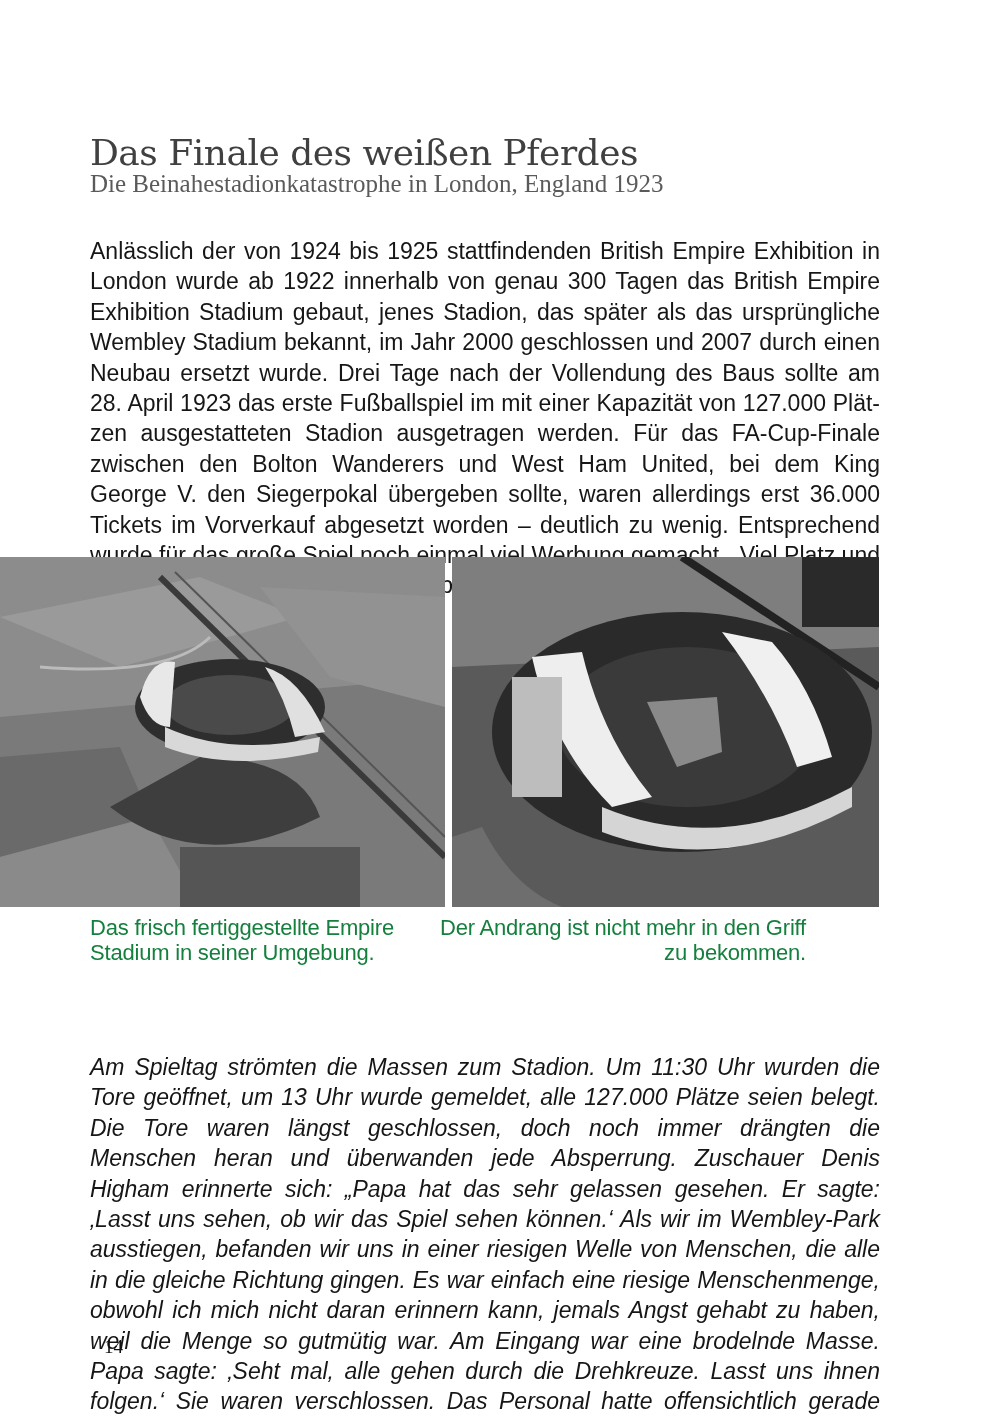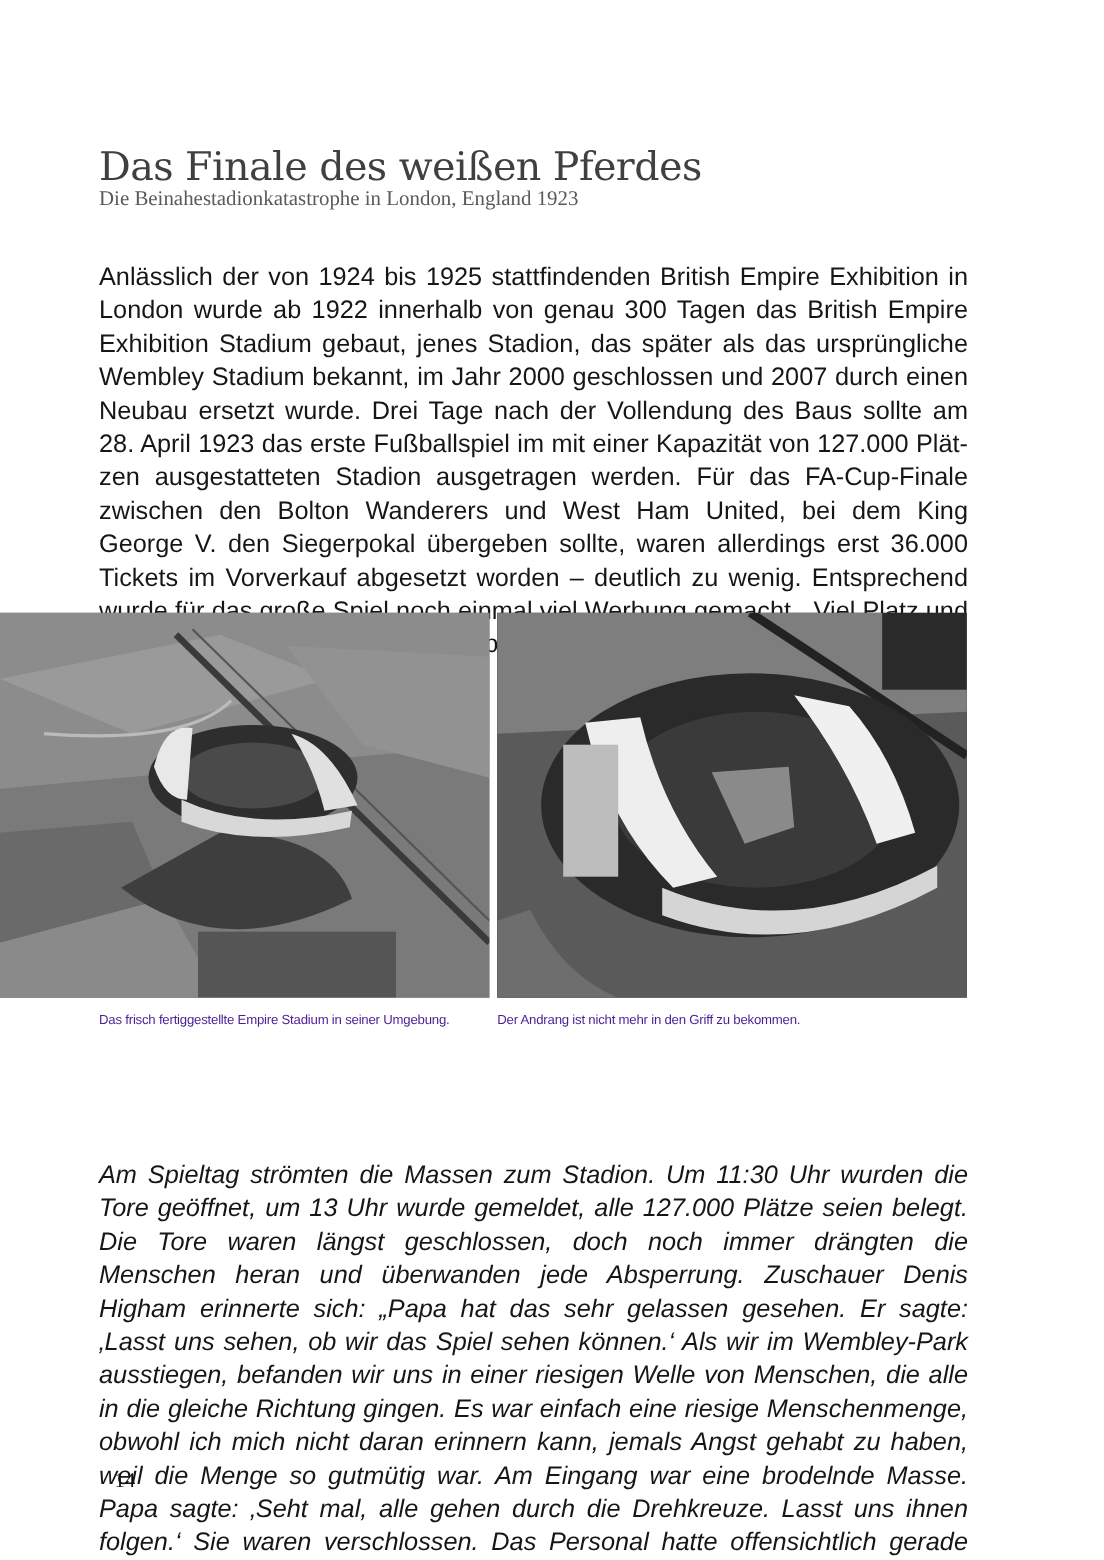--- a/index.html
+++ b/index.html
@@ -1,27 +1,27 @@
 <!DOCTYPE html>
 <html><head>
 <meta charset="utf-8">
 <style>
   html, body { margin:0; padding:0; background:#ffffff; }
   body { width:1004px; height:1418px; position:relative; overflow:hidden; color:#111; }
   .title { position:absolute; left:90px; top:108px; font-family:"DejaVu Serif", serif; font-weight:300; font-size:36px; letter-spacing:-0.5px; color:#404040; white-space:nowrap; }
-  .subtitle { position:absolute; left:90px; top:170px; font-family:"Liberation Serif", serif; font-size:19px; color:#5a5a5a; white-space:nowrap; }
+  .subtitle { position:absolute; left:90px; top:170px; font-family:"Liberation Serif", serif; font-size:25px; color:#5a5a5a; white-space:nowrap; }
   .body-text { position:absolute; left:90px; width:790px; font-family:"Liberation Sans Narrow", "Liberation Sans", sans-serif; font-size:23px; line-height:30.4px; color:#161616; text-align:justify; hyphens:manual; }
   .p1 { top:236px; }
   .p2 { top:1052px;font-style:italic; }
   .photo { position:absolute; top:557px; height:350px; overflow:hidden; background:#6d6d6d; }
   .photo-left { left:0; width:445px; }
   .photo-right { left:452px; width:427px; background:#3a3a3a; }
-  .caption { position:absolute; top:915px; font-family:"Liberation Sans", sans-serif; font-size:12px; line-height:25px; color:#4c1d95; letter-spacing:-0.2px; }
+  .caption { position:absolute; top:915px; font-family:"Liberation Sans", sans-serif; font-size:22px; line-height:25px; color:#15803d; letter-spacing:-0.2px; }
   .cap-left { left:90px; width:350px; }
-  .cap-right { left:452px; width:380px; }
+  .cap-right { left:426px; width:380px;text-align:right; }
   .page-num { position:absolute; left:90px; top:1336px; font-family:"Liberation Serif", serif; font-size:19px; color:#111;margin-left:14px; }
   svg { display:block; }
 </style>
 </head>
 <body>
 
 <h1 class="title">Das Finale des weißen Pferdes</h1>
 <div class="subtitle">Die Beinahestadionkatastrophe in London, England 1923</div>
 
 <p class="body-text p1" style="margin:0;">Anlässlich der von 1924 bis 1925 stattfindenden British Empire Exhibition in London wurde ab 1922 innerhalb von genau 300 Tagen das British Empire Exhibition Stadium gebaut, jenes Stadion, das später als das ursprüngliche Wembley Stadium bekannt, im Jahr 2000 geschlossen und 2007 durch einen Neubau ersetzt wurde. Drei Tage nach der Vollendung des Baus sollte am 28. April 1923 das erste Fußballspiel im mit einer Kapazität von 127.000 Plät­zen ausgestatteten Stadion ausgetragen werden. Für das FA-Cup-Finale zwischen den Bol­ton Wanderers und West Ham United, bei dem King George V. den Siegerpokal übergeben sollte, waren allerdings erst 36.000 Tickets im Vorverkauf abgesetzt worden – deutlich zu wenig. Entsprechend wurde für das große Spiel noch einmal viel Werbung gemacht. „Viel Platz und eine exzellente Sicht“ würde es geben.</p>

